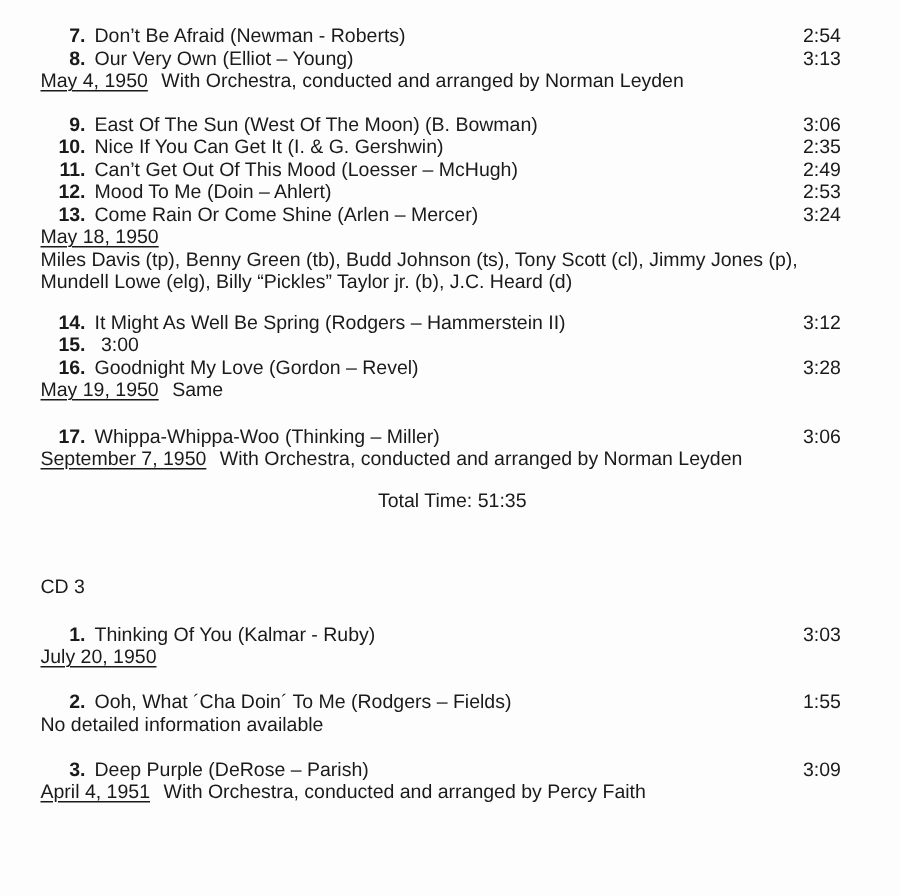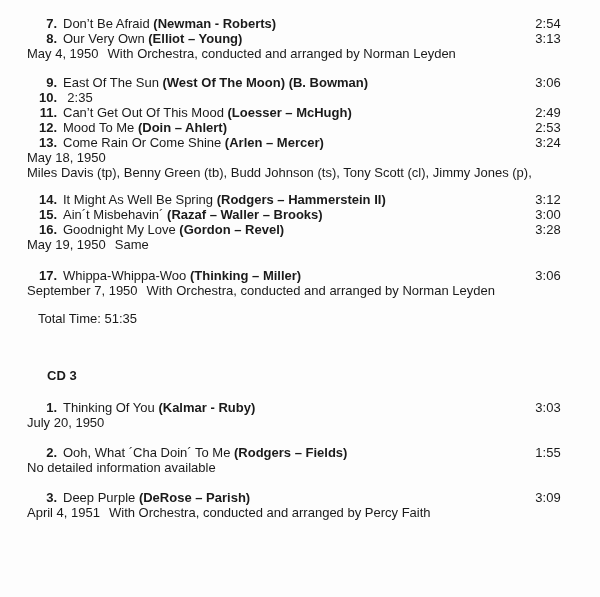--- a/index.html
+++ b/index.html
@@ -18,33 +18,34 @@
     width:600px;height:597px;
     padding:16px 35px 0 27px;
   }
   .track{display:flex;align-items:baseline;}
   .num{
     flex:none;width:30px;margin-right:6px;
     text-align:right;font-weight:bold;
   }
   .mid{flex:1;min-width:0;white-space:nowrap;}
   .ttl{font-weight:normal;}
-  .cr{font-weight:bold;margin-top:25px;}
+  .cr{font-weight:normal;margin-top:25px;}
   .time{flex:none;min-width:34px;text-align:center;}
   .session{white-space:nowrap;}
   .date{
+    text-decoration:underline;
     text-underline-offset:2px;
     text-decoration-thickness:1px;
   }
   .sinfo{margin-left:9px;}
   .pline{white-space:nowrap;}
   .total{padding-left:11px;}
-  .cdhead{font-weight:bold;margin-left:20px;}
+  .cdhead{font-weight:normal;}
   .mt12{margin-top:12px;}
-  .mt13{margin-top:13px;}
+  .mt13{margin-top:13px;text-align:center;}
   .mt14{margin-top:14px;}
   .mt15{margin-top:15px;}
   .mt16{margin-top:16px;}
   .mt17{margin-top:17px;}
   .mt42{margin-top:42px;}
 </style>
 </head>
 <body>
 
 <div class="page">
@@ -66,20 +67,21 @@
   </section>
 
   <section class="mt14">
     <div class="track">
       <span class="num">9.</span>
       <span class="mid"><b class="ttl">East Of The Sun</b> <span class="cr">(West Of The Moon) (B. Bowman)</span></span>
       <span class="time">3:06</span>
     </div>
     <div class="track">
       <span class="num">10.</span>
+      <span class="mid"><b class="ttl">Nice If You Can Get It</b> <span class="cr">(I. &amp; G. Gershwin)</span></span>
       <span class="time">2:35</span>
     </div>
     <div class="track">
       <span class="num">11.</span>
       <span class="mid"><b class="ttl">Can’t Get Out Of This Mood</b> <span class="cr">(Loesser – McHugh)</span></span>
       <span class="time">2:49</span>
     </div>
     <div class="track">
       <span class="num">12.</span>
       <span class="mid"><b class="ttl">Mood To Me</b> <span class="cr">(Doin – Ahlert)</span></span>
@@ -87,31 +89,31 @@
     </div>
     <div class="track">
       <span class="num">13.</span>
       <span class="mid"><b class="ttl">Come Rain Or Come Shine</b> <span class="cr">(Arlen – Mercer)</span></span>
       <span class="time">3:24</span>
     </div>
     <div class="session">
       <span class="date">May 18, 1950</span><span class="sinfo"></span>
     </div>
     <div class="pline">Miles Davis (tp), Benny Green (tb), Budd Johnson (ts), Tony Scott (cl), Jimmy Jones (p),</div>
+    <div class="pline">Mundell Lowe (elg), Billy “Pickles” Taylor jr. (b), J.C. Heard (d)</div>
   </section>
 
   <section class="mt12">
     <div class="track">
       <span class="num">14.</span>
       <span class="mid"><b class="ttl">It Might As Well Be Spring</b> <span class="cr">(Rodgers – Hammerstein II)</span></span>
       <span class="time">3:12</span>
     </div>
     <div class="track">
       <span class="num">15.</span>
-      <span class="mid"><b class="ttl">Ain´t Misbehavin´</b> <span class="cr">(Razaf – Waller – Brooks)</span></span>
       <span class="time">3:00</span>
     </div>
     <div class="track">
       <span class="num">16.</span>
       <span class="mid"><b class="ttl">Goodnight My Love</b> <span class="cr">(Gordon – Revel)</span></span>
       <span class="time">3:28</span>
     </div>
     <div class="session">
       <span class="date">May 19, 1950</span><span class="sinfo">Same</span>
     </div>

